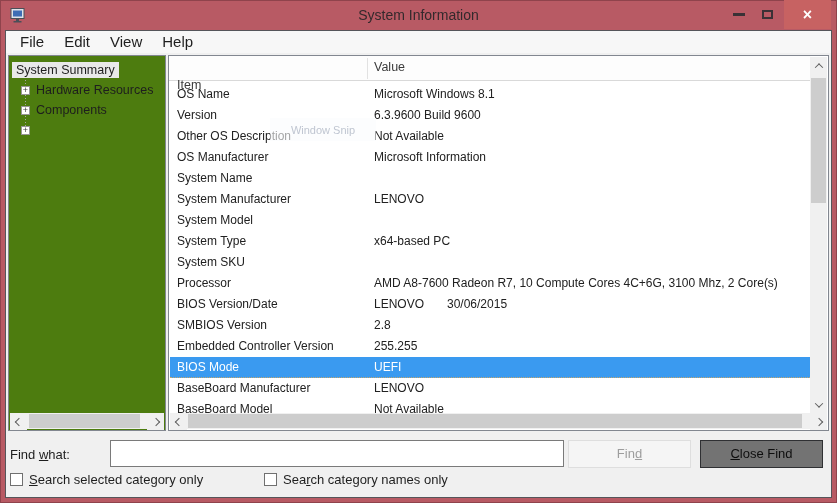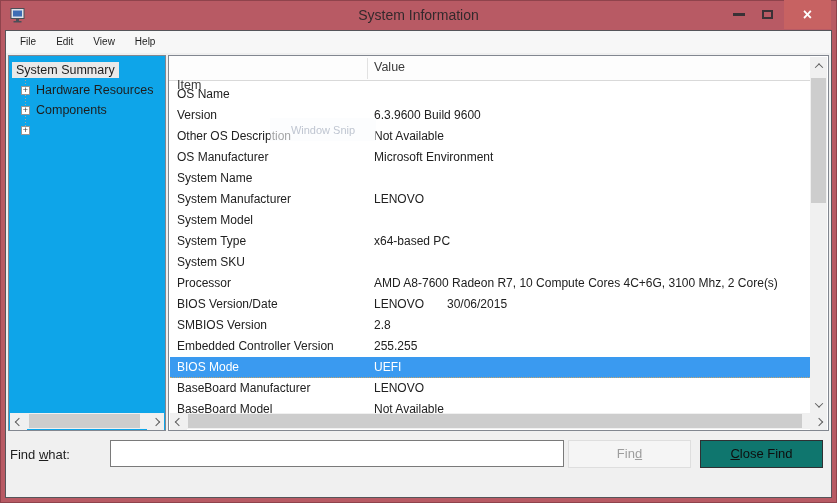--- a/index.html
+++ b/index.html
@@ -21,25 +21,25 @@
            display:flex; align-items:center; justify-content:center; }
   .glyph-close { color:#ffffff; font-size:16px; font-weight:bold; line-height:1; }
 
   
   .inner { position:absolute; left:5px; top:30px; right:5px; bottom:5px;
            background:#f0f0f0; border:1px solid #55555a; }
 
   
   .menubar { position:absolute; left:6px; top:31px; right:6px; height:22px; background:#f7f7f7;
              display:flex; align-items:center; padding-left:4px; }
-  .menu-item { padding:0 10px; font-size:10px; color:#1e1e1e; line-height:22px; }
+  .menu-item { padding:0 10px; font-size:15px; color:#1e1e1e; line-height:22px; }
 
   
   .tree-panel { position:absolute; left:8px; top:55px; width:158px; height:376px;
-                background:#0ea5e9; border:1px solid #828790; overflow:hidden; }
+                background:#4d7c0f; border:1px solid #828790; overflow:hidden; }
   .tree-items { position:absolute; left:0; top:4px; right:0; }
   .tree-item { position:relative; display:flex; align-items:center; height:20px; padding-left:3px;
                font-size:12.5px; color:#1e1e1e; white-space:nowrap; }
   .tree-item.expandable { padding-left:9px; }
   .expander { width:9px; height:9px; border:1px solid #969696; background:#fff; margin:0 2px 0 3px;
               font-size:9px; line-height:7px; text-align:center; color:#444; flex:0 0 9px; z-index:1; }
   .tree-label { padding:1px 4px; }
   .tree-item.selected .tree-label { background:#e9e9e9; }
   .tree-guide { position:absolute; left:16px; top:24px; width:1px; height:53px;
                 background:repeating-linear-gradient(to bottom,#a5a5a5 0 1px,transparent 1px 3px); }
@@ -82,21 +82,21 @@
            background:rgba(250,251,253,0.6); color:rgba(158,168,184,0.65);
            font-size:11px; display:flex; align-items:center; justify-content:center; z-index:5; }
 
   
   .findbar { position:absolute; left:6px; top:431px; right:6px; height:63px; background:#f0f0f0; }
   .find-label { position:absolute; left:4px; top:16px; font-size:13px; color:#1e1e1e; }
   .find-input { position:absolute; left:104px; top:9px; width:454px; height:27px;
                 border:1px solid #7a7a7a; background:#ffffff; font-size:13px; padding:0 5px;
                 font-family:"Liberation Sans","DejaVu Sans",sans-serif; outline:none; }
   .btn { position:absolute; top:9px; width:123px; height:28px; font-size:13px; text-align:center;
-         line-height:26px; color:#0e0e0e; background:#0f766e; border:1px solid #2f3033; }
+         line-height:26px; color:#0e0e0e; background:#737373; border:1px solid #2f3033; }
   .btn-find { left:562px; }
   .btn-find.disabled { background:#f5f5f5; border:1px solid #dedede; color:#9d9d9d; }
   .btn-closefind { left:694px; }
   .cb-row { position:absolute; left:0; top:41px; right:0; height:16px; }
   .cb-group { position:absolute; top:0; display:flex; align-items:center; gap:6px; }
   .cb-group:nth-child(1) { left:4px; } .cb-group:nth-child(2) { left:258px; }
   .cb-box { width:13px; height:13px; background:#fff; border:1px solid #707070; flex:0 0 13px; }
   .cb-label { font-size:13px; color:#1e1e1e; white-space:nowrap; }
   u { text-decoration:underline; }
 </style>
@@ -167,35 +167,36 @@
 
   <div class="list-panel">
     <div class="lv-header">
       <span class="lv-h-item">Item</span>
       <span class="lv-h-divider"></span>
       <span class="lv-h-value">Value</span>
     </div>
     <div class="lv-rows">
         <div class="lv-row">
     <span class="lv-item">OS Name</span>
+    <span class="lv-value">Microsoft Windows 8.1</span>
 
   </div>
         <div class="lv-row">
     <span class="lv-item">Version</span>
     <span class="lv-value">6.3.9600 Build 9600</span>
 
   </div>
         <div class="lv-row">
     <span class="lv-item">Other OS Description</span>
     <span class="lv-value">Not Available</span>
 
   </div>
         <div class="lv-row">
     <span class="lv-item">OS Manufacturer</span>
-    <span class="lv-value">Microsoft Environment</span>
+    <span class="lv-value">Microsoft Information</span>
 
   </div>
         <div class="lv-row">
     <span class="lv-item">System Name</span>
     <span class="lv-value"></span>
 
   </div>
         <div class="lv-row">
     <span class="lv-item">System Manufacturer</span>
     <span class="lv-value">LENOVO</span>
@@ -272,15 +273,25 @@
     </div>
   </div>
 
   <div class="ghost">Window Snip</div>
 
   <div class="findbar">
     <span class="find-label">Find <u>w</u>hat:</span>
     <input class="find-input" type="text" value="" style="">
     <div class="btn btn-find disabled">Fin<u>d</u></div>
     <div class="btn btn-closefind"><u>C</u>lose Find</div>
+    <div class="cb-row">
+        <div class="cb-group">
+    <span class="cb-box"></span>
+    <span class="cb-label"><u>S</u>earch selected category only</span>
+  </div>
+        <div class="cb-group">
+    <span class="cb-box"></span>
+    <span class="cb-label">Sea<u>r</u>ch category names only</span>
+  </div>
+      </div>
   </div>
 
 </div>
 
 </body></html>

